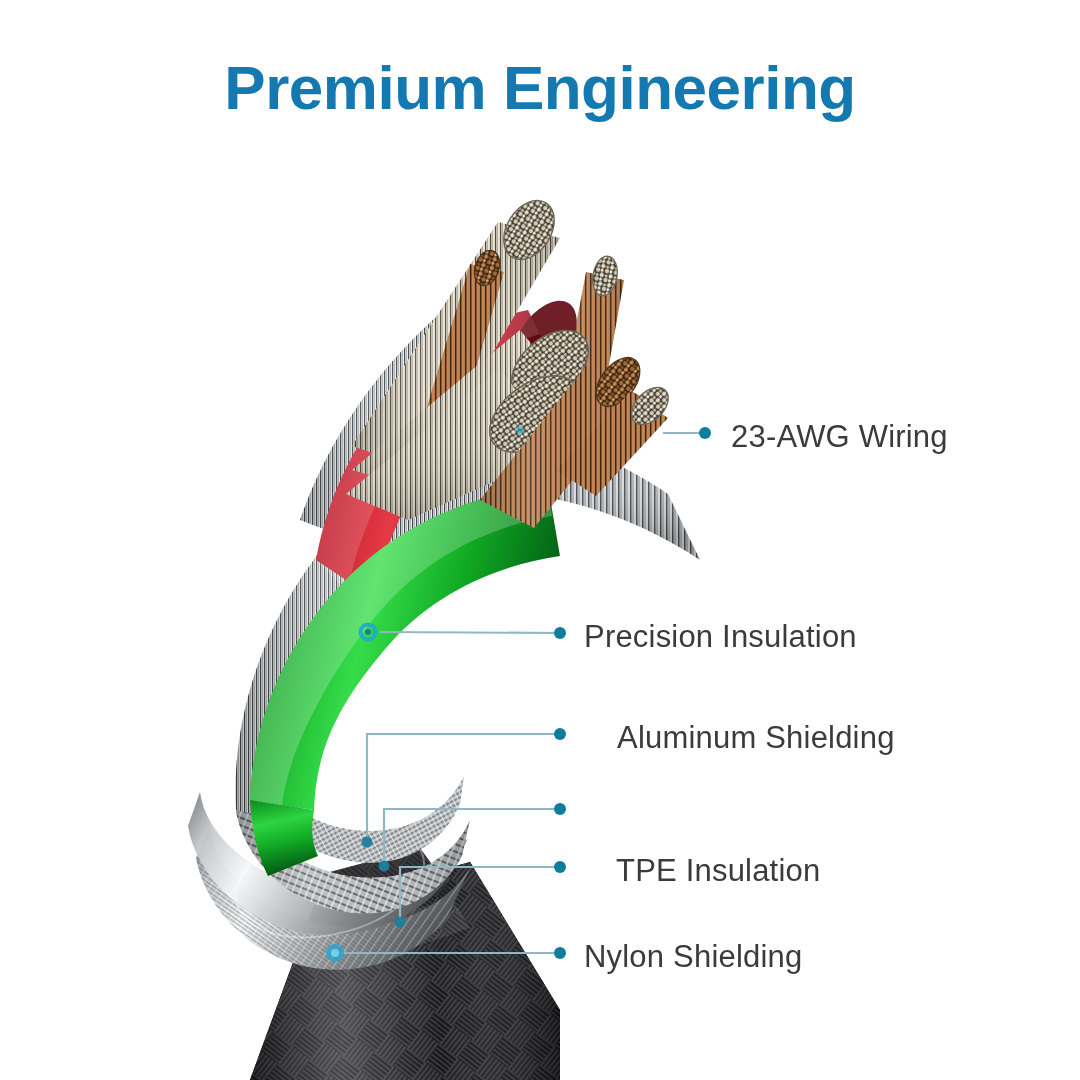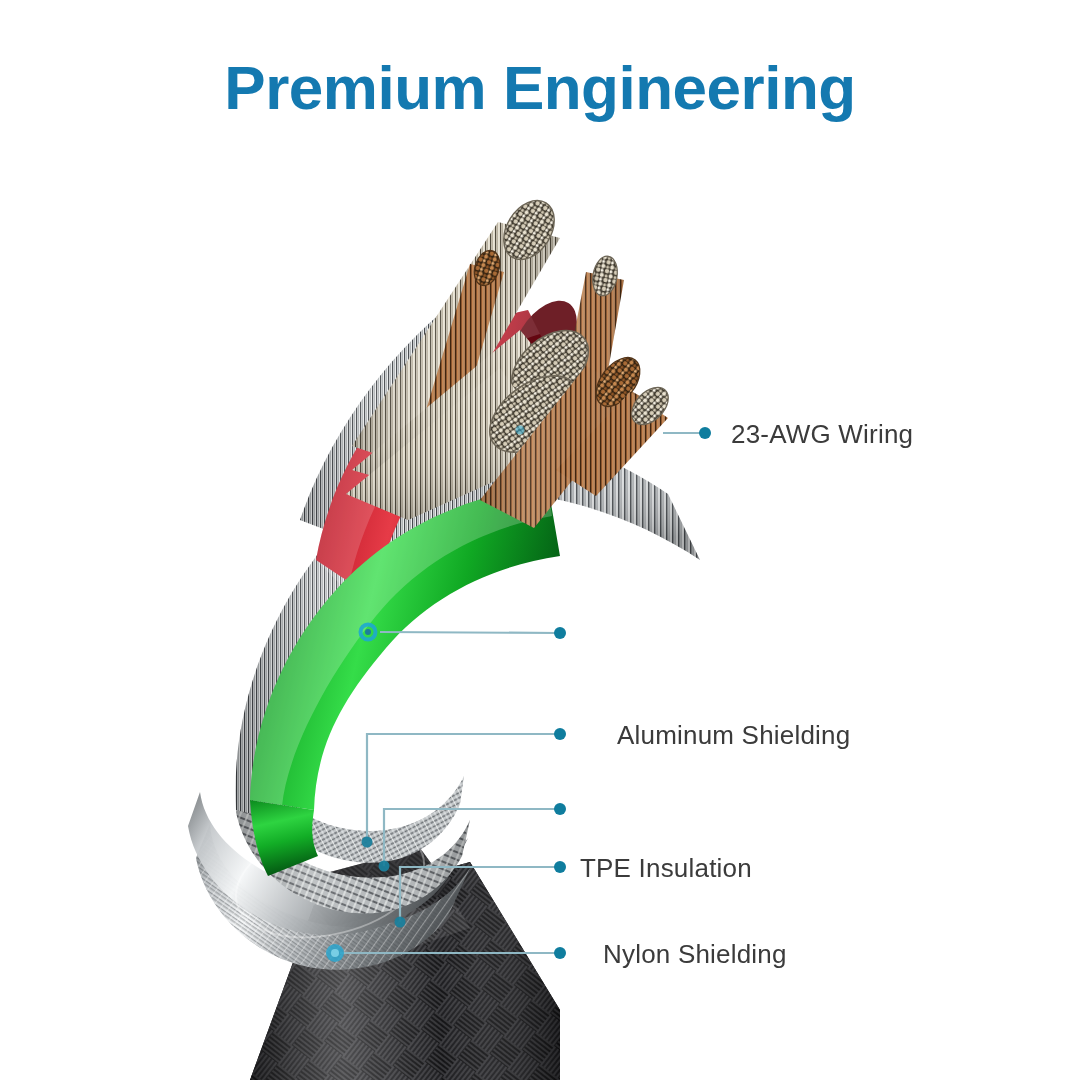--- a/index.html
+++ b/index.html
@@ -31,31 +31,31 @@
   }
   #art {
     position: absolute;
     top: 0;
     left: 0;
     width: 1080px;
     height: 1080px;
   }
   .callout-label {
     position: absolute;
-    font-size: 26px;
+    font-size: 31px;
     color: #3b3b3b;
     white-space: nowrap;
     letter-spacing: 0.2px;
   }
   #lbl-awg   { left: 731px; top: 419px; }
   #lbl-prec  { left: 584px; top: 619px; }
   #lbl-alum  { left: 584px; top: 720px; margin-left: 33px; }
   #lbl-copp  { left: 584px; top: 795px; }
-  #lbl-tpe   { left: 580px; top: 853px; }
-  #lbl-nyl   { left: 603px; top: 939px; }
+  #lbl-tpe   { left: 616px; top: 853px; }
+  #lbl-nyl   { left: 584px; top: 939px; }
 </style>
 </head>
 <body>
 
 <div id="page">
 
   <div id="title">Premium Engineering</div>
 
   <svg id="art" viewBox="0 0 1080 1080">
     <defs>
@@ -392,17 +392,18 @@
       <circle cx="384" cy="866" r="5.5" fill="#1b7f9c" opacity="0.95"></circle>
       <circle cx="400" cy="922" r="5.5" fill="#1b7f9c" opacity="0.95"></circle>
       <circle cx="335" cy="953" r="9" fill="#2ba5cc" opacity="0.85"></circle>
       <circle cx="335" cy="953" r="4" fill="#7fd3e8" opacity="0.9"></circle>
 
       <circle cx="520" cy="430" r="4.5" fill="#2ba5cc" opacity="0.55"></circle>
     </g>
   </svg>
 
   <div class="callout-label" id="lbl-awg">23-AWG Wiring</div>
+  <div class="callout-label" id="lbl-prec">Precision Insulation</div>
   <div class="callout-label" id="lbl-alum">Aluminum Shielding</div>
   <div class="callout-label" id="lbl-tpe">TPE Insulation</div>
   <div class="callout-label" id="lbl-nyl">Nylon Shielding</div>
 
 </div>
 
 </body></html>

